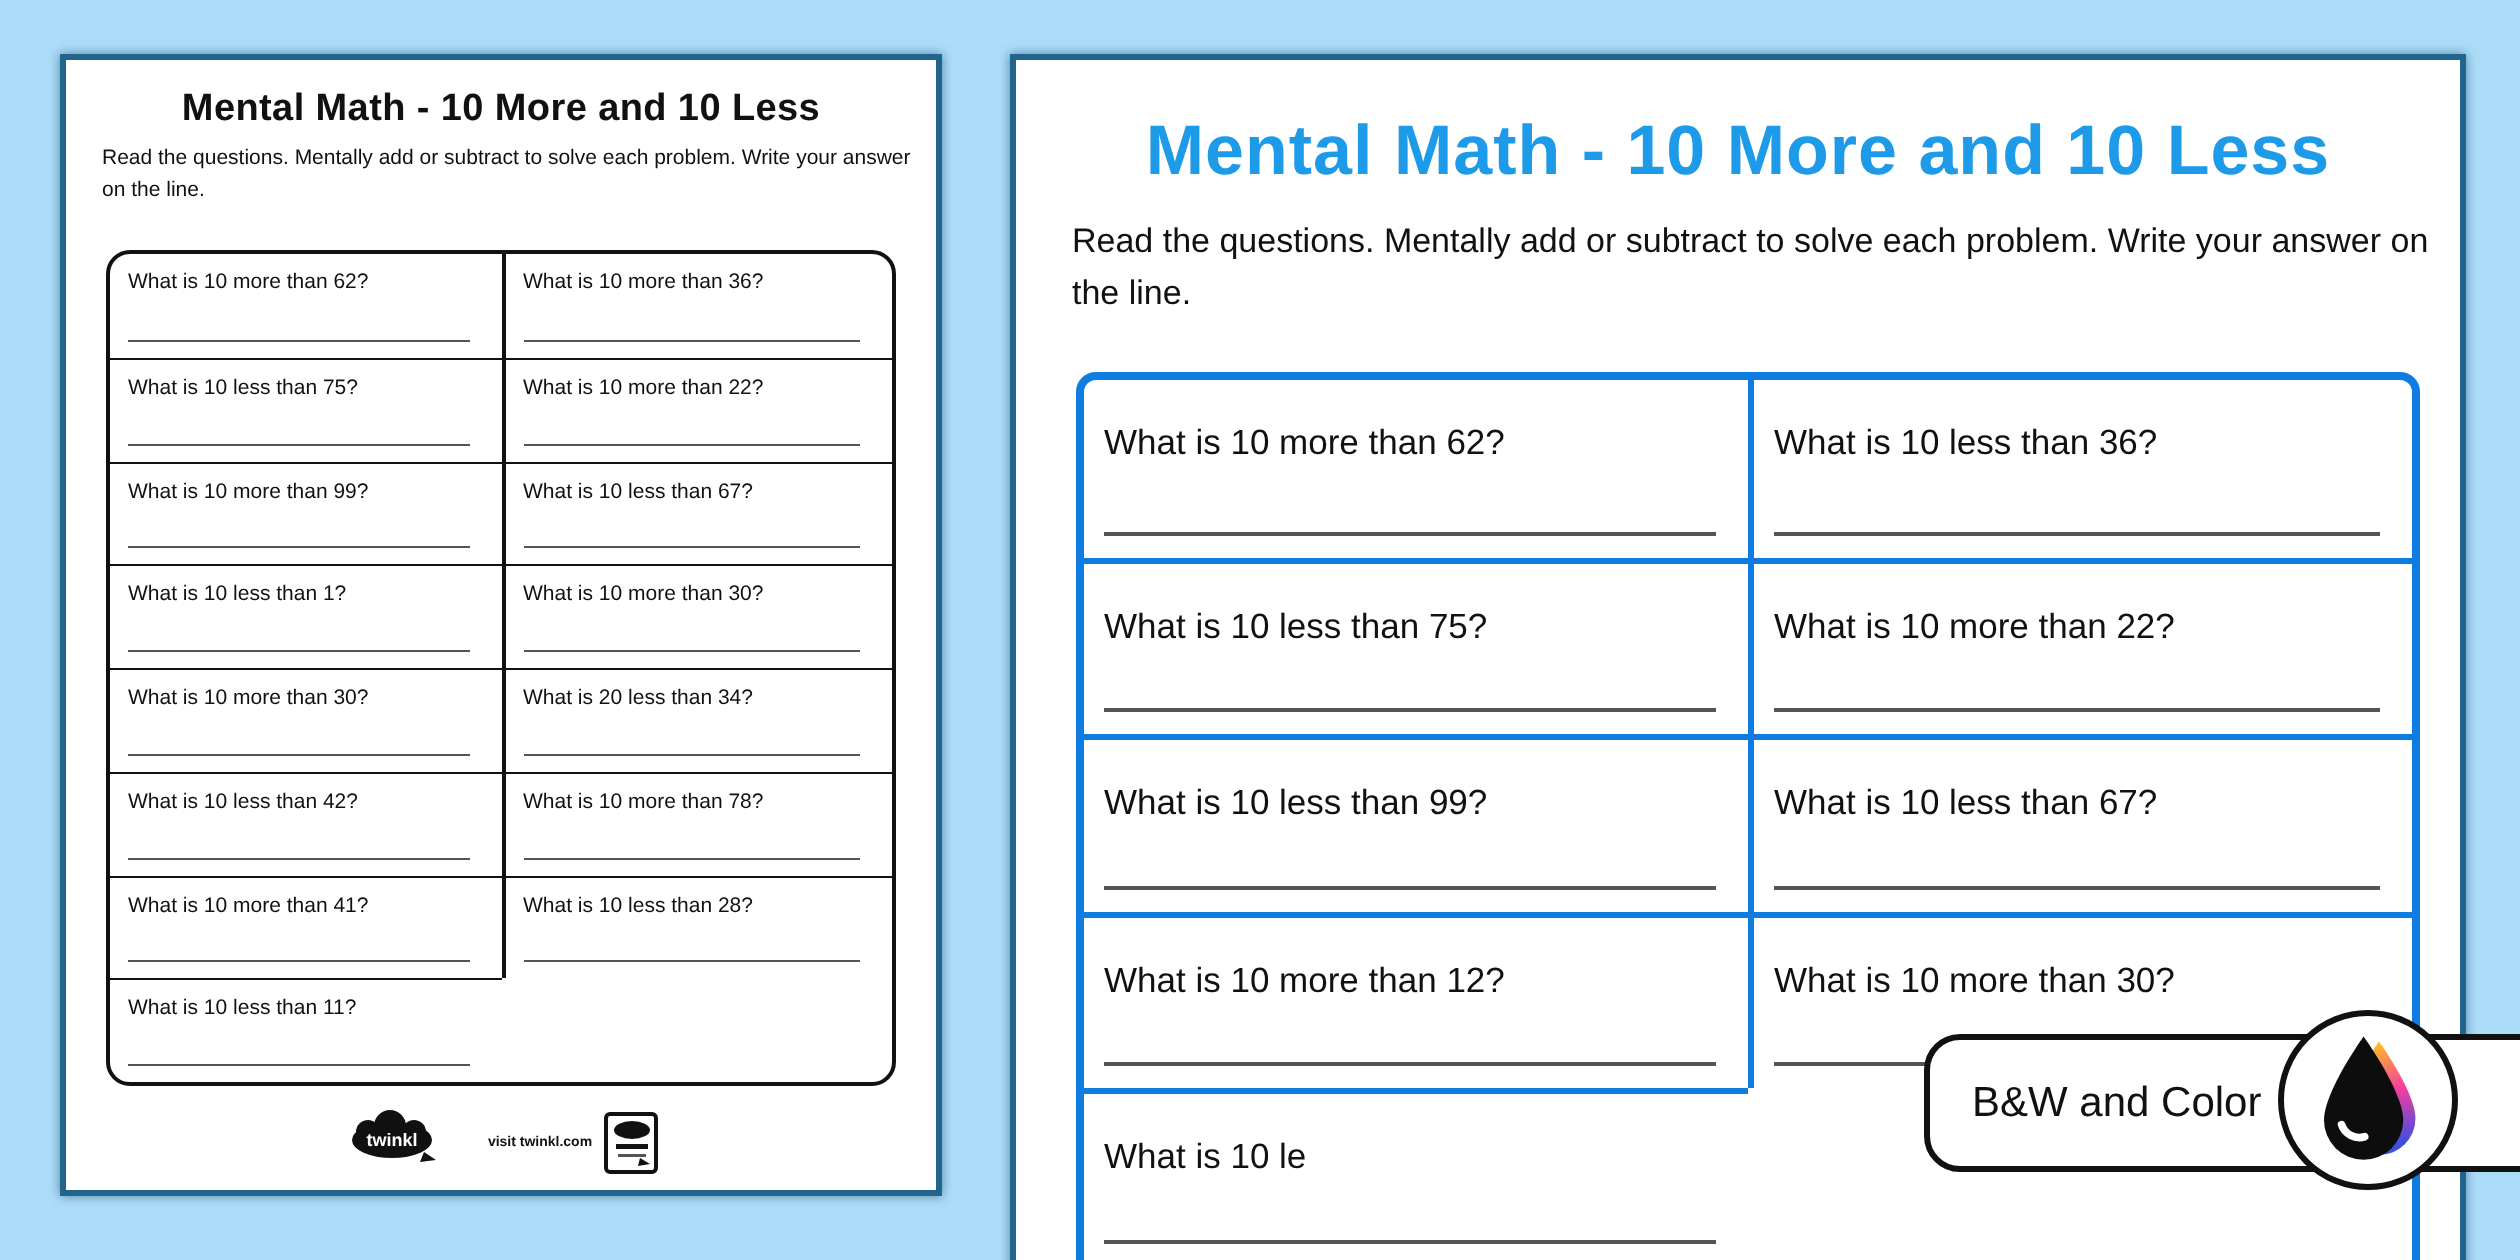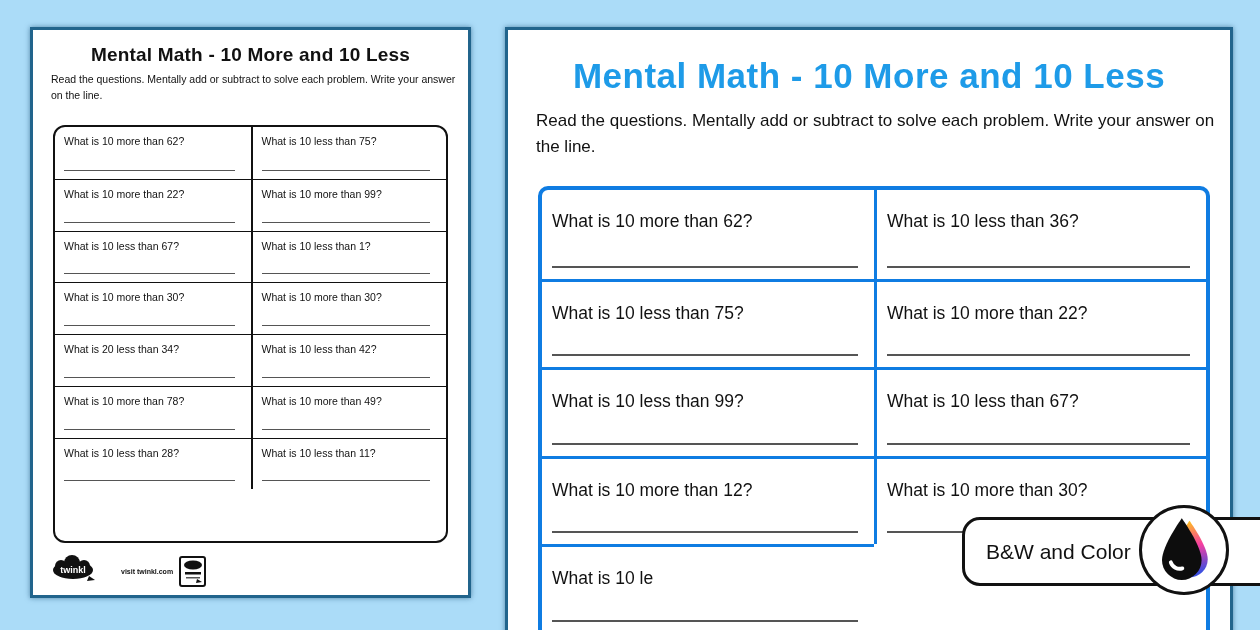--- a/index.html
+++ b/index.html
@@ -34,21 +34,21 @@
     display:grid; grid-template-columns:1fr 1fr; grid-template-rows:repeat(8,1fr);
     overflow:hidden;
   }
   .bw-cell { position:relative; padding:8px 9px 0 9px; font-size:10.5px; color:#111; white-space:nowrap; overflow:hidden; }
   .bw-cell:nth-child(even) { border-left:2px solid #111; }
   .bw-cell:nth-child(n+3) { border-top:1.5px solid #111; }
   .bw-line { position:absolute; left:9px; right:16px; bottom:8px; border-top:1.2px solid #555; }
 
   .bw-footer {
     position:absolute; left:18px; right:16px; bottom:7px; height:34px;
-    display:flex; align-items:center; justify-content:flex-start;gap:24px;
+    display:flex; align-items:center; justify-content:center;gap:24px;
   }
   .bw-footer-right { display:flex; align-items:center; gap:6px; }
   .visit-text { font-size:7px; font-weight:bold; color:#111; }
   .stamp {
     width:27px; height:31px; border:2px solid #111; border-radius:3px;
     background:#fff; display:flex; align-items:center; justify-content:center;
   }
 
   
   .page-color { left:505px; top:27px; width:728px; height:720px; }
@@ -91,31 +91,32 @@
 <body>
 
 <div class="canvas">
 
   <div class="page page-bw">
     <div class="bw-title">Mental Math - 10 More and 10 Less</div>
     <div class="bw-instructions">Read the questions. Mentally add or subtract to solve each problem. Write your answer on the line.</div>
 
     <div class="bw-table">
       <div class="bw-cell"><span>What is 10 more than 62?</span><div class="bw-line"></div></div>
+      <div class="bw-cell"><span>What is 10 more than 36?</span><div class="bw-line"></div></div>
       <div class="bw-cell"><span>What is 10 less than 75?</span><div class="bw-line"></div></div>
       <div class="bw-cell"><span>What is 10 more than 22?</span><div class="bw-line"></div></div>
       <div class="bw-cell"><span>What is 10 more than 99?</span><div class="bw-line"></div></div>
       <div class="bw-cell"><span>What is 10 less than 67?</span><div class="bw-line"></div></div>
       <div class="bw-cell"><span>What is 10 less than 1?</span><div class="bw-line"></div></div>
       <div class="bw-cell"><span>What is 10 more than 30?</span><div class="bw-line"></div></div>
       <div class="bw-cell"><span>What is 10 more than 30?</span><div class="bw-line"></div></div>
       <div class="bw-cell"><span>What is 20 less than 34?</span><div class="bw-line"></div></div>
       <div class="bw-cell"><span>What is 10 less than 42?</span><div class="bw-line"></div></div>
       <div class="bw-cell"><span>What is 10 more than 78?</span><div class="bw-line"></div></div>
-      <div class="bw-cell"><span>What is 10 more than 49?</span><div class="bw-line"></div></div>
+      <div class="bw-cell"><span>What is 10 more than 41?</span><div class="bw-line"></div></div>
       <div class="bw-cell"><span>What is 10 less than 28?</span><div class="bw-line"></div></div>
       <div class="bw-cell"><span>What is 10 less than 11?</span><div class="bw-line"></div></div>
     </div>
 
     <div class="bw-footer">
       <span>
         <svg width="46" height="28" viewBox="0 0 46 28">
           <ellipse cx="22" cy="15" rx="20" ry="9" fill="#111"></ellipse>
           <circle cx="10" cy="11" r="6" fill="#111"></circle>
           <circle cx="21" cy="8" r="8" fill="#111"></circle>

